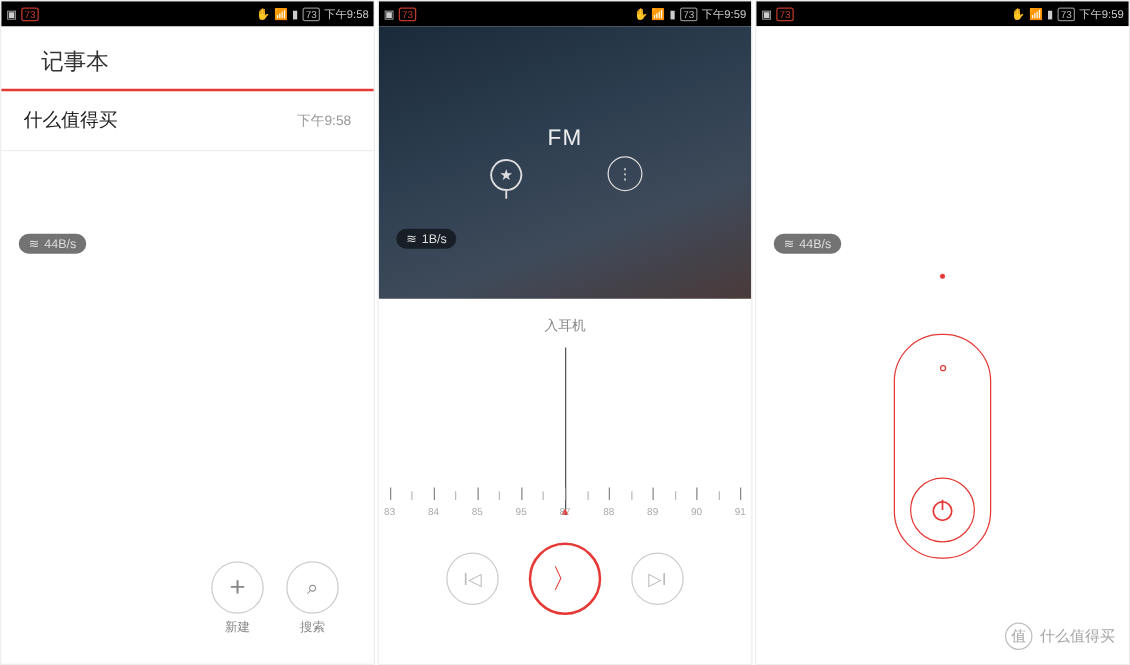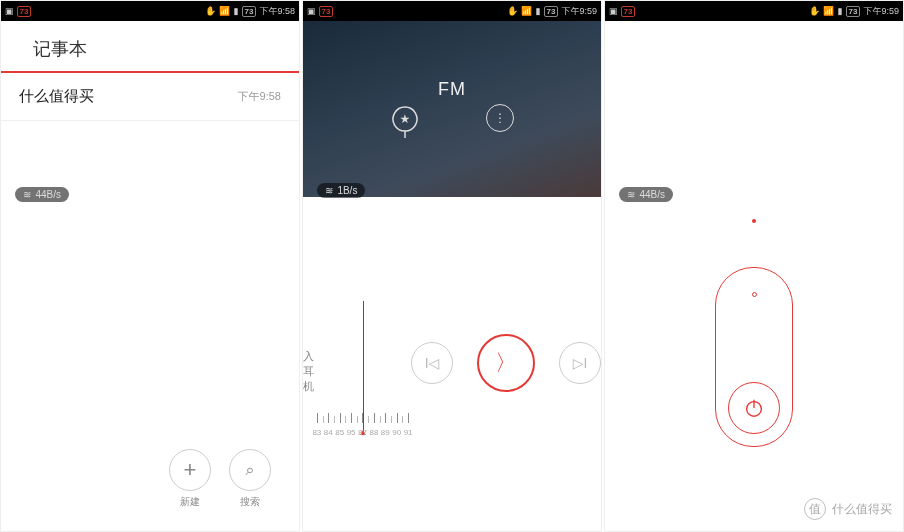--- a/index.html
+++ b/index.html
@@ -1,39 +1,39 @@
 <!DOCTYPE html>
 <html><head>
 <meta charset="utf-8">
 <style>
 * { margin: 0; padding: 0; box-sizing: border-box; font-family: -apple-system, "Helvetica Neue", Arial, sans-serif; }
 body { background: #fff; width: 904px; height: 532px; display: flex; gap: 2px; position: relative; }
 .phone { width: 300px; height: 532px; background: #fff; display: flex; flex-direction: column; position: relative; overflow: hidden; border: 1px solid #eee; }
 .statusbar { height: 20px; background: #000; color: #ccc; display: flex; align-items: center; justify-content: space-between; font-size: 9px; padding: 0 4px; }
 .sb-left, .sb-right { display: flex; align-items: center; gap: 3px; }
-.sb-badge { border: 1px solid #888; font-size: 8px; padding: 0 2px; border-radius: 2px; color: #bbb; font-weight: bold; }
+.sb-badge { border: 1px solid #888; font-size: 8px; padding: 0 2px; border-radius: 2px; color: #bbb; }
 .sb-badge.red { border-color: #c0392b; color: #c0392b; }
 .sb-icon { font-size: 9px; }
 .speed-badge { position: absolute; left: 14px; background: rgba(0,0,0,0.55); color: #ddd; font-size: 10px; padding: 2px 8px; border-radius: 8px; display: flex; align-items: center; gap: 4px; z-index: 5; }
 .notes-header { padding: 16px 32px 10px; font-size: 18px; color: #333; border-bottom: 2px solid #e53935; }
 .notes-row { padding: 14px 18px; display: flex; justify-content: space-between; align-items: center; border-bottom: 1px solid #eee; }
 .notes-title { font-size: 15px; color: #222; }
 .notes-time { font-size: 11px; color: #999; }
 .notes-fabs { position: absolute; bottom: 22px; right: 28px; display: flex; gap: 18px; }
 .fab { width: 42px; text-align: center; }
 .fab-circle { width: 42px; height: 42px; border: 1px solid #ccc; border-radius: 50%; display: flex; align-items: center; justify-content: center; color: #888; font-size: 22px; background: #fff; }
 .fab-label { font-size: 10px; color: #888; margin-top: 4px; }
-.fm-top { height: 176px; background: linear-gradient(160deg,#1a2a3a 0%,#2d3e50 40%,#3e4a5a 70%,#4a3a3a 100%); color: #eee; position: relative; display: flex; flex-direction: column; align-items: center; justify-content: center; }
+.fm-top { height: 218px; background: linear-gradient(160deg,#1a2a3a 0%,#2d3e50 40%,#3e4a5a 70%,#4a3a3a 100%); color: #eee; position: relative; display: flex; flex-direction: column; align-items: center; justify-content: center; }
 .fm-label { font-size: 18px; font-weight: 300; margin-bottom: -4px; letter-spacing: 1px; }
 .fm-freq { font-size: 58px; font-weight: 200; letter-spacing: 1px; display: flex; align-items: baseline; }
 .fm-mhz { font-size: 9px; color: #bbb; margin-left: 6px; margin-top: 24px; letter-spacing: 2px; }
 .fm-icons { display: flex; gap: 66px; margin-top: 8px; }
 .fm-iconbtn { width: 28px; height: 28px; border: 1.5px solid #ddd; border-radius: 50%; display: flex; align-items: center; justify-content: center; color: #ddd; font-size: 12px; }
 .fm-star-wrap { width: 30px; height: 36px; display:flex; align-items:center; justify-content:center; }
-.fm-body { flex: 1; background: #fff; display: flex; align-items: center; padding-top: 14px; }
+.fm-body { flex: 1; background: #fff; display: flex; flex-direction: column; align-items: center; padding-top: 14px; }
 .fm-source { font-size: 11px; color: #888; }
 .fm-dial { width: 100%; height: 150px; position: relative; margin-top: 10px; }
 .fm-needle { position: absolute; left: 50%; top: 0; width: 1px; height: 130px; background: #555; }
 .fm-needle::after { content: ''; position: absolute; bottom: -4px; left: -3px; border-left: 3.5px solid transparent; border-right: 3.5px solid transparent; border-bottom: 5px solid #e53935; }
 .fm-ticks { position: absolute; bottom: 16px; left: 0; right: 0; display: flex; justify-content: center; }
 .fm-tick { width: 18px; text-align: center; position: relative; }
 .fm-tick::before { content: ''; position: absolute; left: 50%; bottom: 12px; width: 1px; height: 7px; background: #bbb; }
 .fm-tick.major::before { height: 10px; background: #888; }
 .fm-tick-label { font-size: 8px; color: #aaa; position: absolute; bottom: -2px; left: 50%; transform: translateX(-50%); text-align: center; }
 .fm-controls { display: flex; align-items: center; justify-content: center; gap: 24px; margin-top: 6px; margin-bottom: 22px; }

